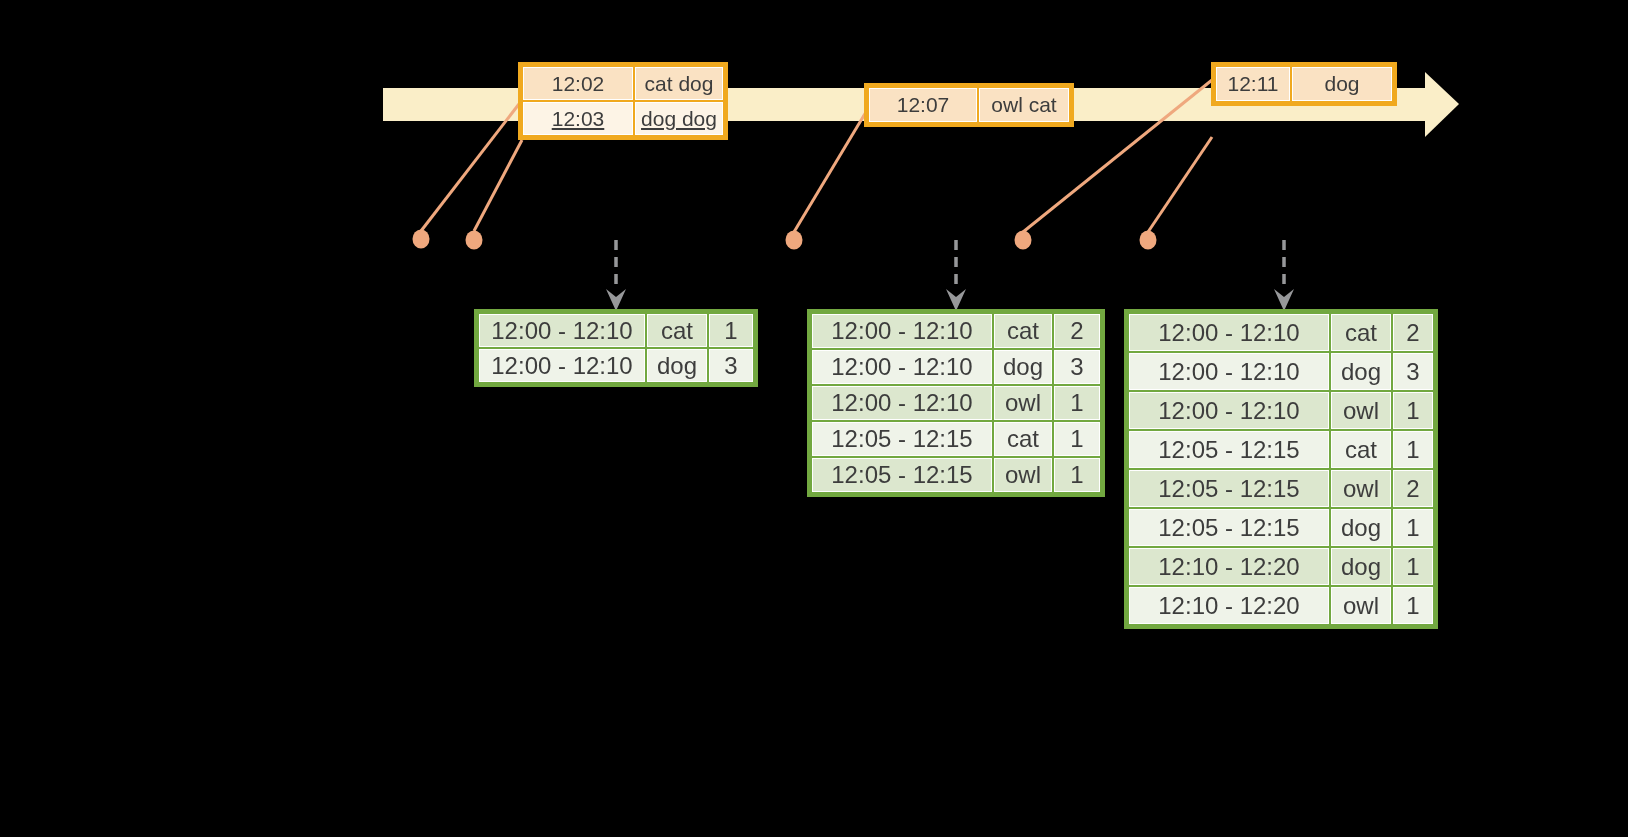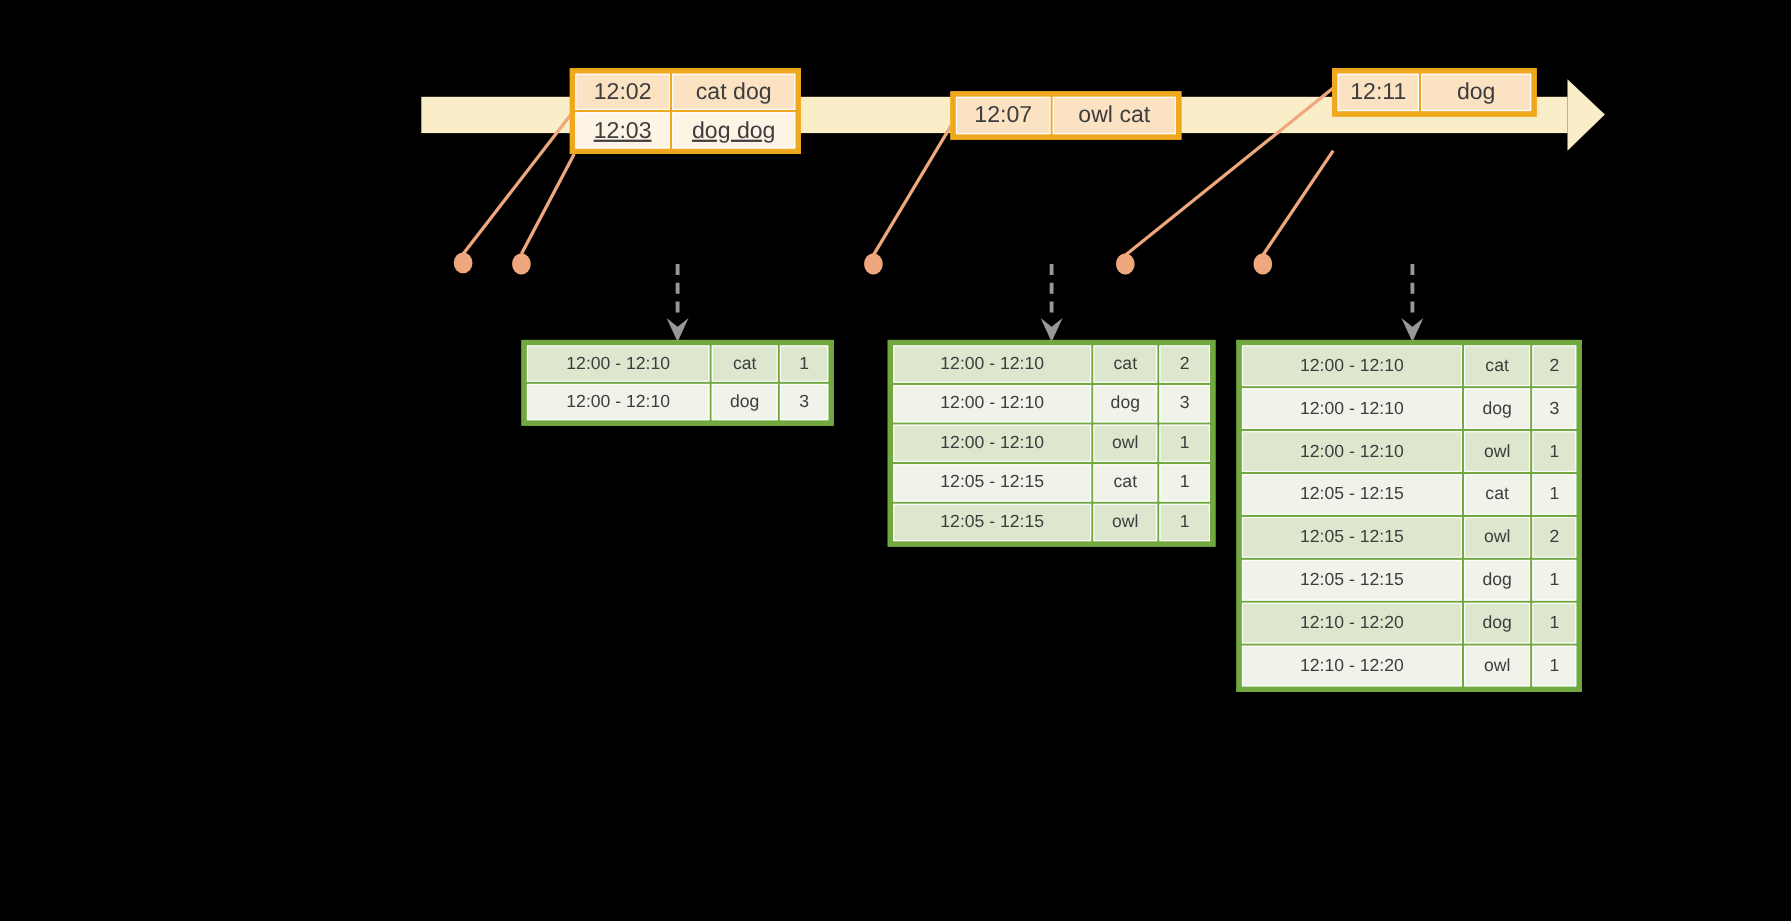--- a/index.html
+++ b/index.html
@@ -24,31 +24,31 @@
   table.box td{box-sizing:border-box;text-align:center;vertical-align:middle;
                border:1.5px solid #FFFFFF;overflow:hidden;white-space:nowrap;}
 
   
   table.event-box{border:3px solid var(--event-border);border-spacing:2.5px;background:var(--event-border);
                   font-size:21px;}
   table.event-box tr.dark td{background:var(--event-row-dark);}
   table.event-box tr.light td{background:var(--event-row-light);text-decoration:underline;}
   #event-box-1{left:518px;top:62px;width:210px;}
   #event-box-1 td{height:33px;}
-  #event-box-1 td:nth-child(1){width:86px;}
+  #event-box-1 td:nth-child(1){width:110px;}
   #event-box-2{left:864px;top:83px;width:210px;}
   #event-box-2 td{height:34px;}
-  #event-box-2 td:nth-child(1){width:86px;}
+  #event-box-2 td:nth-child(1){width:108px;}
   #event-box-3{left:1211px;top:62px;width:186px;}
   #event-box-3 td{height:34px;margin-top:47px;}
   #event-box-3 td:nth-child(1){width:74px;}
 
   
   table.result-table{border:3px solid var(--table-border);border-spacing:2.5px;background:var(--table-border);
-                     font-size:16px;}
+                     font-size:24px;}
   table.result-table tr.dark td{background:var(--table-row-dark);}
   table.result-table tr.light td{background:var(--table-row-light);}
   #result-table-1{left:474px;top:309px;width:284px;}
   #result-table-1 td{height:33px;}
   #result-table-1 td:nth-child(1){width:166px;}
   #result-table-1 td:nth-child(2){width:60px;}
   #result-table-2{left:807px;top:309px;width:298px;}
   #result-table-2 td{height:34px;}
   #result-table-2 td:nth-child(1){width:180px;}
   #result-table-2 td:nth-child(2){width:58px;}

